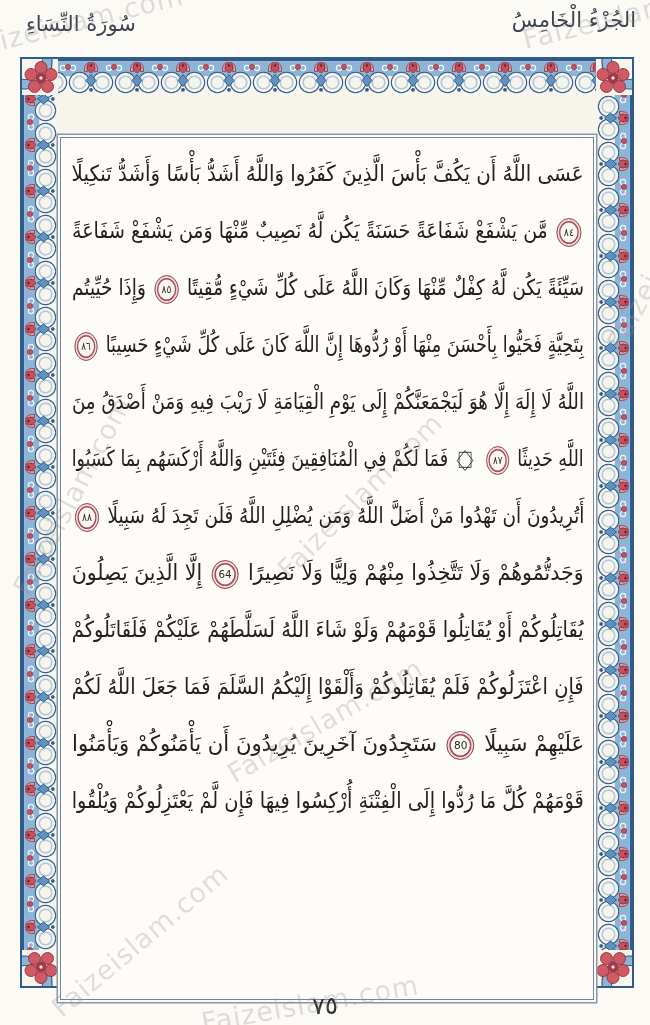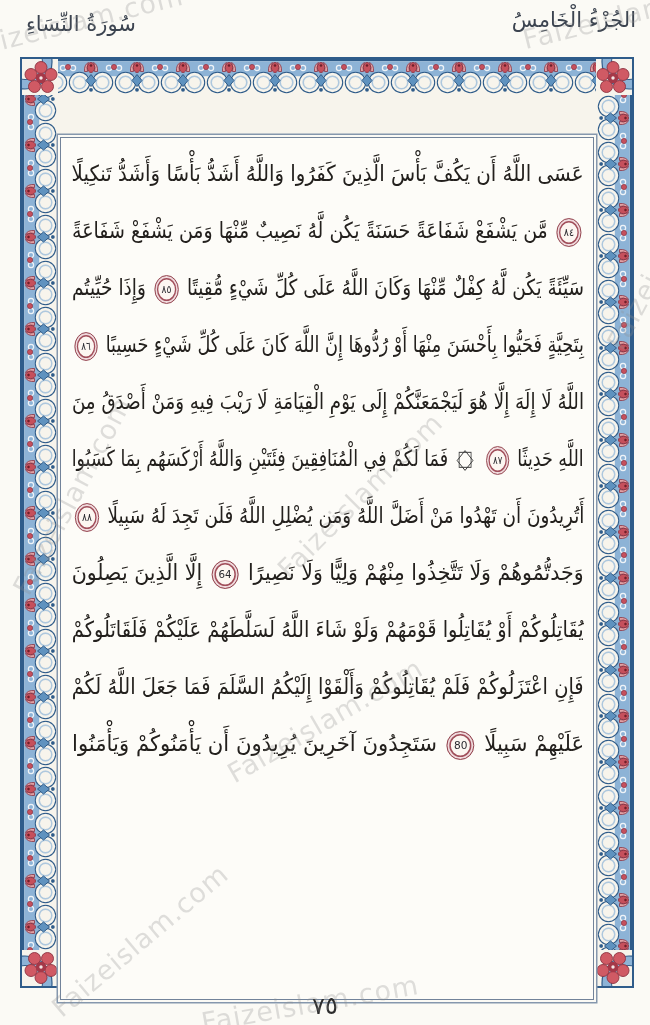--- a/index.html
+++ b/index.html
@@ -184,20 +184,21 @@
                 <span class="num">٨٨</span>
               </span> </span></div>
           <div class="quran-line"><span class="line-inner" style="transform: scaleX(0.933242);"><span class="txt">وَجَدتُّمُوهُمْ وَلَا تَتَّخِذُوا مِنْهُمْ وَلِيًّا وَلَا نَصِيرًا</span> <span class="ayah-badge">
                 <span class="num">64</span>
               </span> <span class="txt">إِلَّا الَّذِينَ يَصِلُونَ</span> </span></div>
           <div class="quran-line"><span class="line-inner" style="transform: scaleX(0.884785);"><span class="txt">يُقَاتِلُوكُمْ أَوْ يُقَاتِلُوا قَوْمَهُمْ وَلَوْ شَاءَ اللَّهُ لَسَلَّطَهُمْ عَلَيْكُمْ فَلَقَاتَلُوكُمْ</span> </span></div>
           <div class="quran-line"><span class="line-inner" style="transform: scaleX(0.883282);"><span class="txt">فَإِنِ اعْتَزَلُوكُمْ فَلَمْ يُقَاتِلُوكُمْ وَأَلْقَوْا إِلَيْكُمُ السَّلَمَ فَمَا جَعَلَ اللَّهُ لَكُمْ</span> </span></div>
           <div class="quran-line"><span class="line-inner" style="transform: scaleX(0.962349);"><span class="txt">عَلَيْهِمْ سَبِيلًا</span> <span class="ayah-badge">
                 <span class="num">80</span>
               </span> <span class="txt">سَتَجِدُونَ آخَرِينَ يُرِيدُونَ أَن يَأْمَنُوكُمْ وَيَأْمَنُوا</span> </span></div>
+          <div class="quran-line"><span class="line-inner" style="transform: scaleX(0.878664);"><span class="txt">قَوْمَهُمْ كُلَّ مَا رُدُّوا إِلَى الْفِتْنَةِ أُرْكِسُوا فِيهَا فَإِن لَّمْ يَعْتَزِلُوكُمْ وَيُلْقُوا</span> </span></div>
         </div>
     </div>
   </div>
 
   <div class="pageno">٧٥</div>
 
   <div class="wm" style="left:-34px;top:6px;transform:rotate(-14deg)">Faizeislam.com</div>
   <div class="wm" style="left:520px;top:-2px;transform:rotate(-14deg)">Faizeislam.com</div>
   <div class="wm" style="left:556px;top:235px;transform:rotate(-62deg)">Faizeislam.com</div>
   <div class="wm" style="left:-38px;top:480px;transform:rotate(-62deg)">Faizeislam.com</div>

